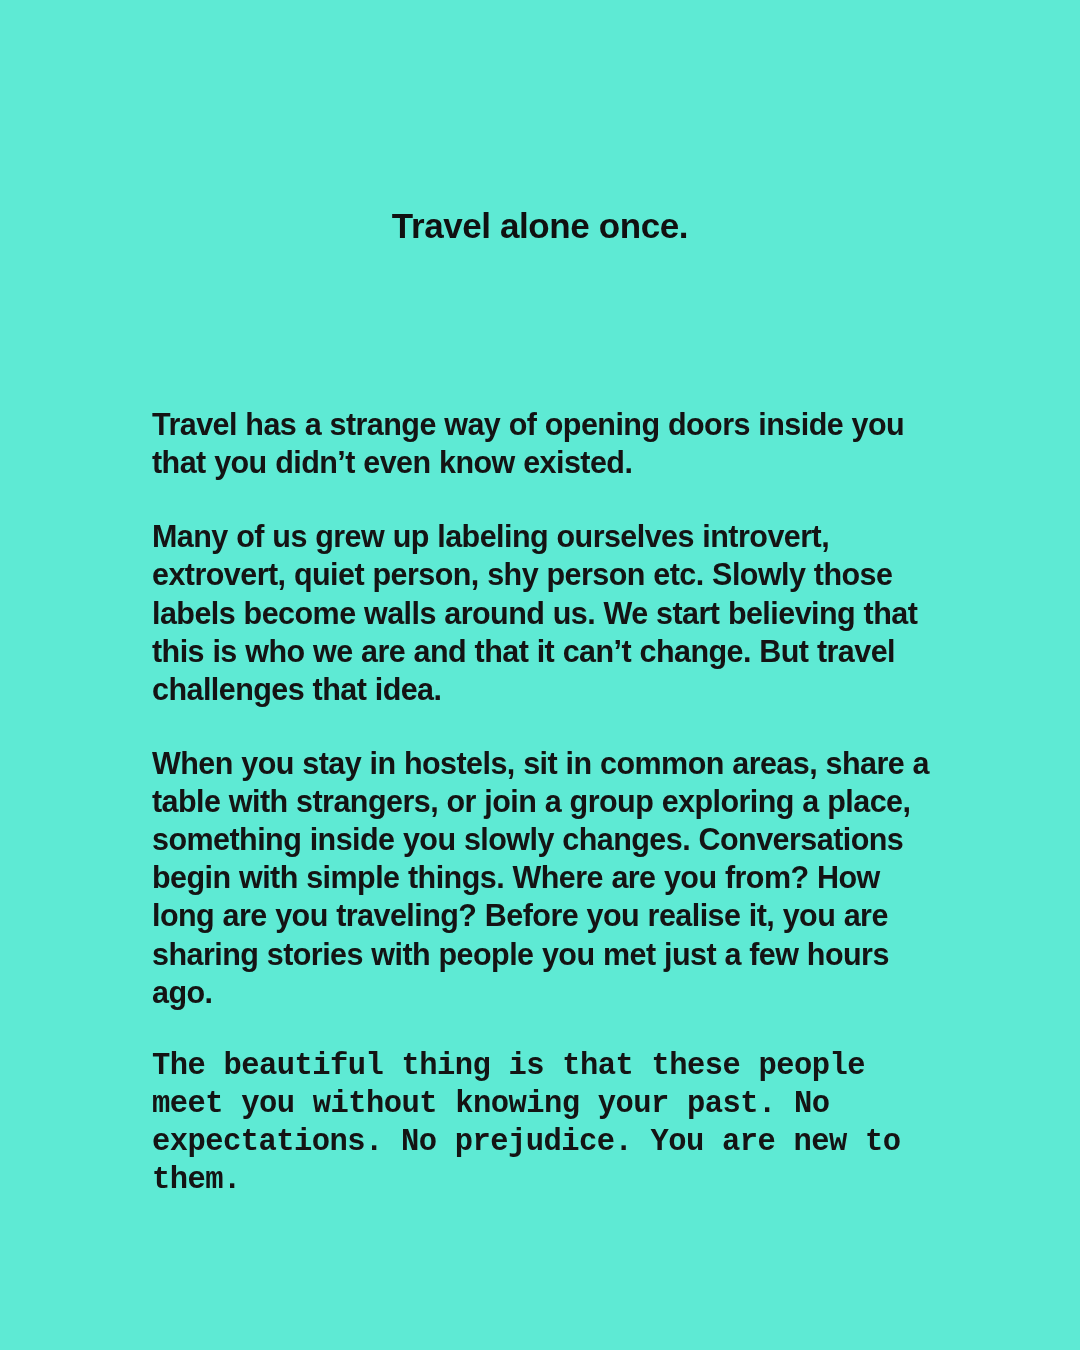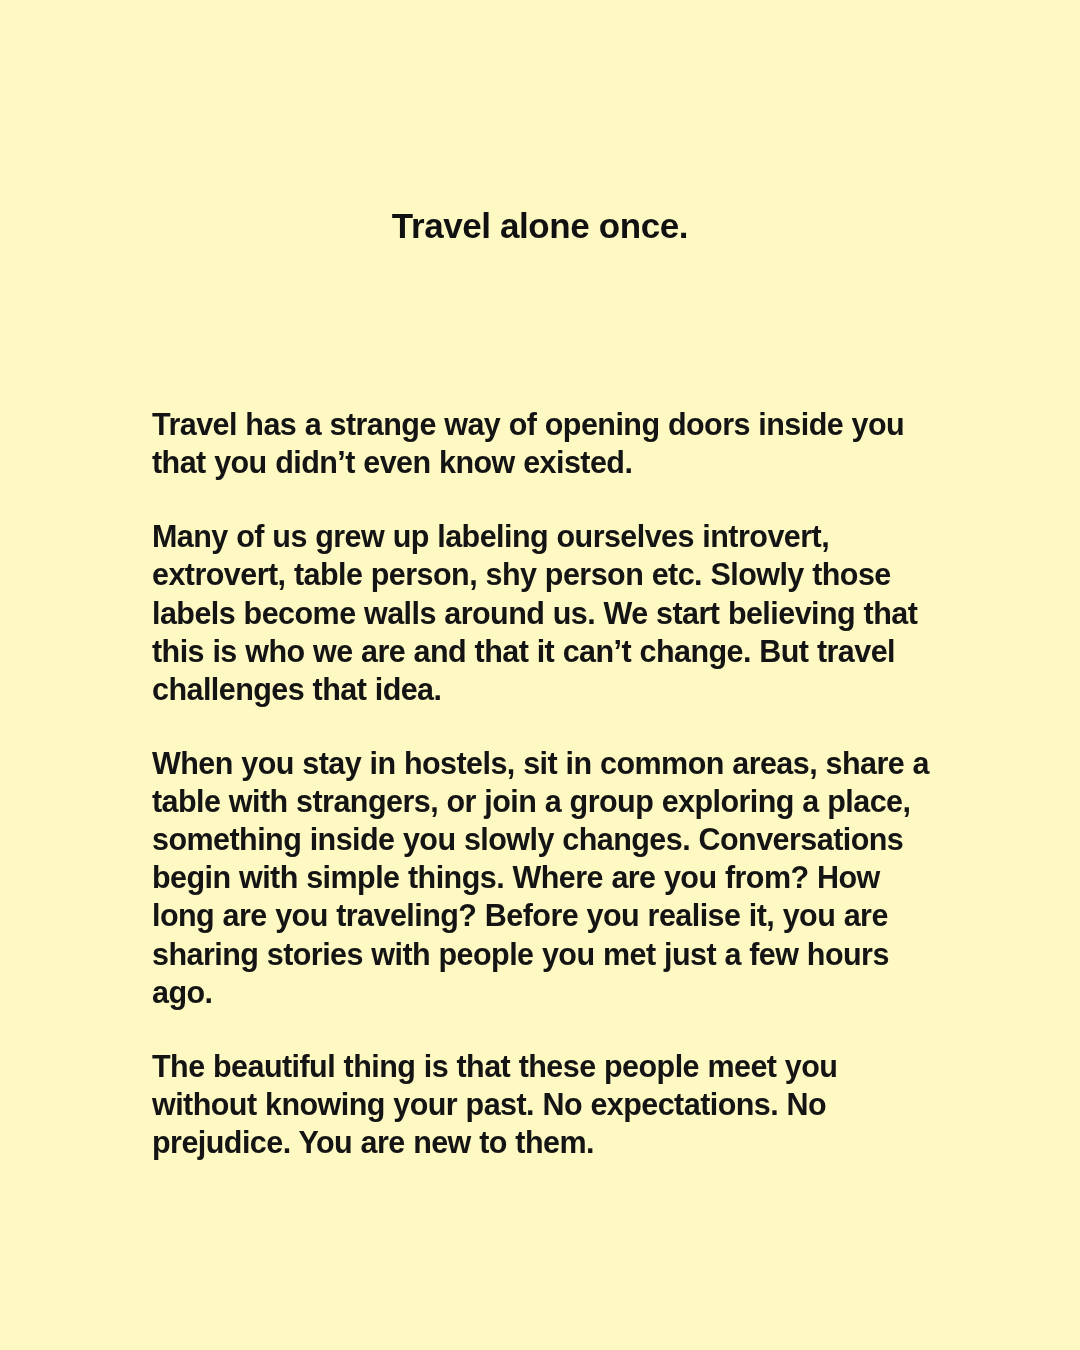--- a/index.html
+++ b/index.html
@@ -12,21 +12,21 @@
     background: #fbfbfb;
     font-family: "Liberation Sans", sans-serif;
     color: #141414;
     overflow: hidden;
   }
   .page {
     position: relative;
     width: 1080px;
     height: 1350px;
     box-sizing: border-box;
-    background: #fef9c3;
+    background: #5eead4;
   }
   .headline {
     position: absolute;
     top: 205px;
     left: 0;
     width: 1080px;
     text-align: center;
     font-size: 35px;
     font-weight: 700;
     line-height: 1.22;
@@ -46,31 +46,32 @@
     font-size: 30.5px;
     font-weight: 700;
     line-height: 1.25;
     letter-spacing: -0.55px;
     color: #141414;
     margin: 0 8px 36px 0;
     word-spacing: 0.5px;
   }
   .para:last-child {
     margin-bottom: 0;
+    font-family: Liberation Mono, monospace;
   }
 </style>
 </head>
 <body>
 
 <div class="page">
 
   <div class="headline">
     <span class="line">Travel alone once.</span>
   </div>
 
   <div class="body-block">
     <p class="para">Travel has a strange way of opening doors inside you that you didn’t even know existed.</p>
-    <p class="para">Many of us grew up labeling ourselves introvert, extrovert, table person, shy person etc. Slowly those labels become walls around us. We start believing that this is who we are and that it can’t change. But travel challenges that idea.</p>
+    <p class="para">Many of us grew up labeling ourselves introvert, extrovert, quiet person, shy person etc. Slowly those labels become walls around us. We start believing that this is who we are and that it can’t change. But travel challenges that idea.</p>
     <p class="para">When you stay in hostels, sit in common areas, share a table with strangers, or join a group exploring a place, something inside you slowly changes. Conversations begin with simple things. Where are you from? How long are you traveling? Before you realise it, you are sharing stories with people you met just a few hours ago.</p>
     <p class="para">The beautiful thing is that these people meet you without knowing your past. No expectations. No prejudice. You are new to them.</p>
   </div>
 
 </div>
 
 </body></html>

